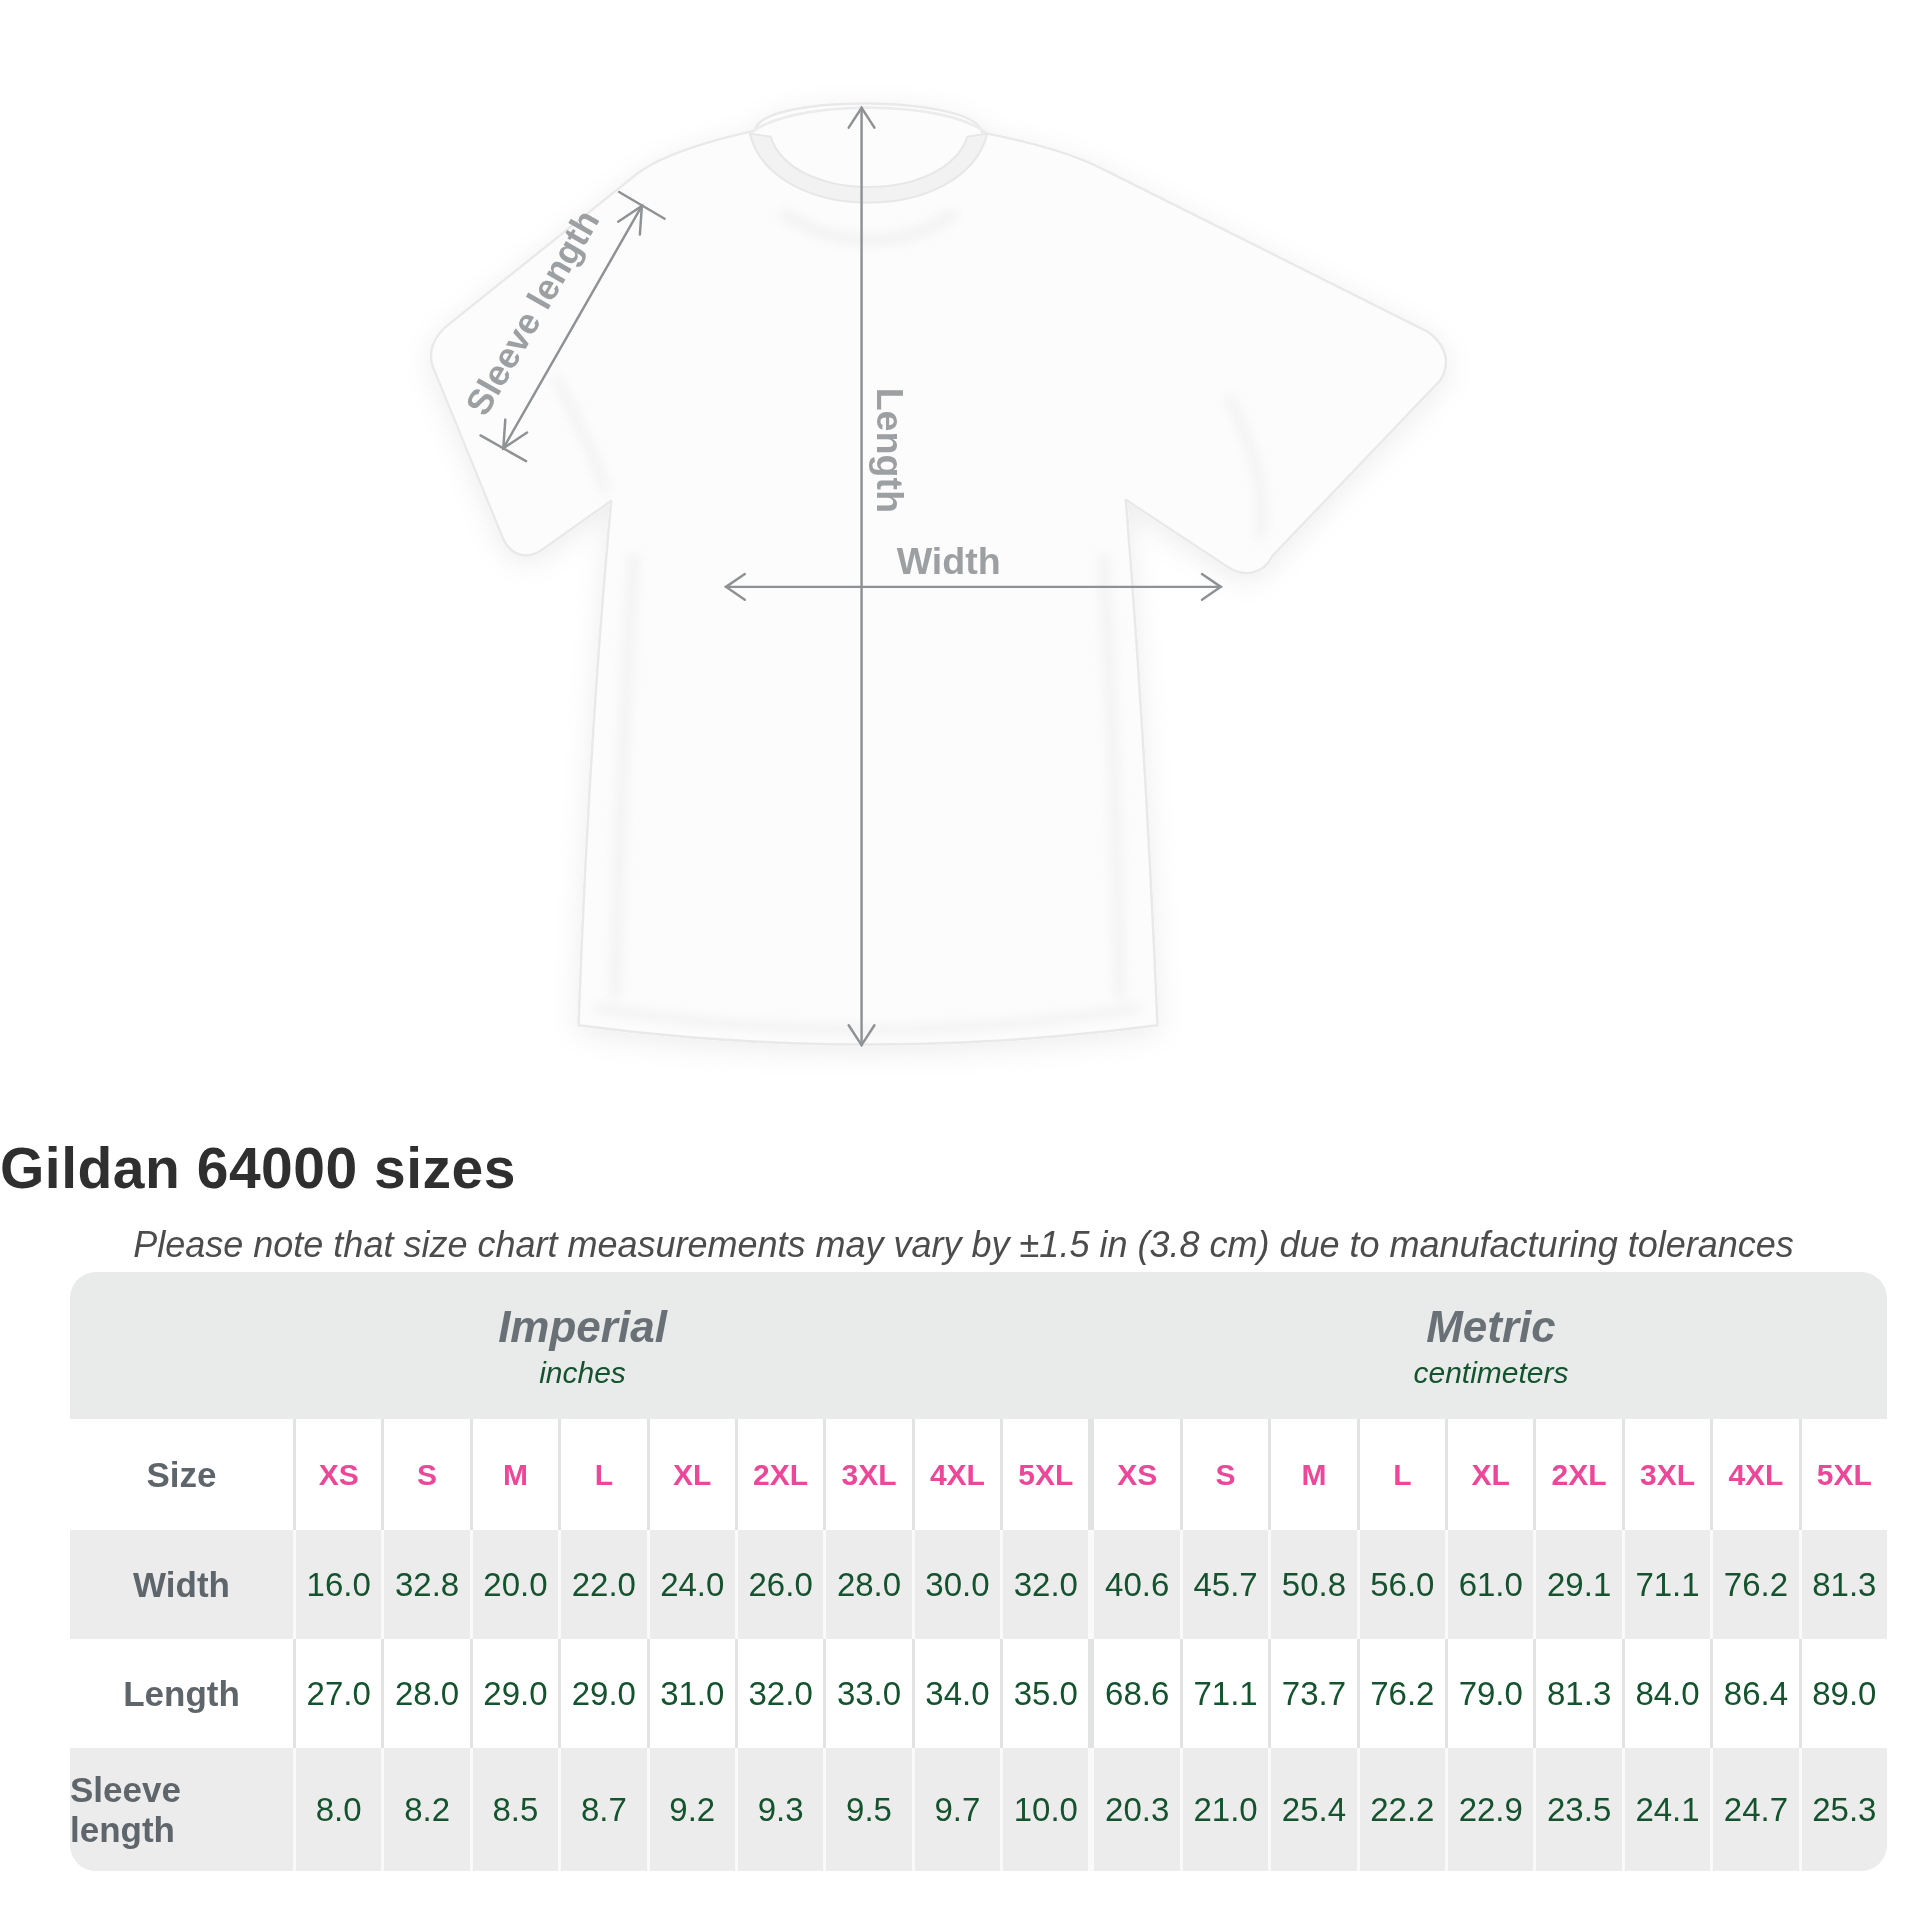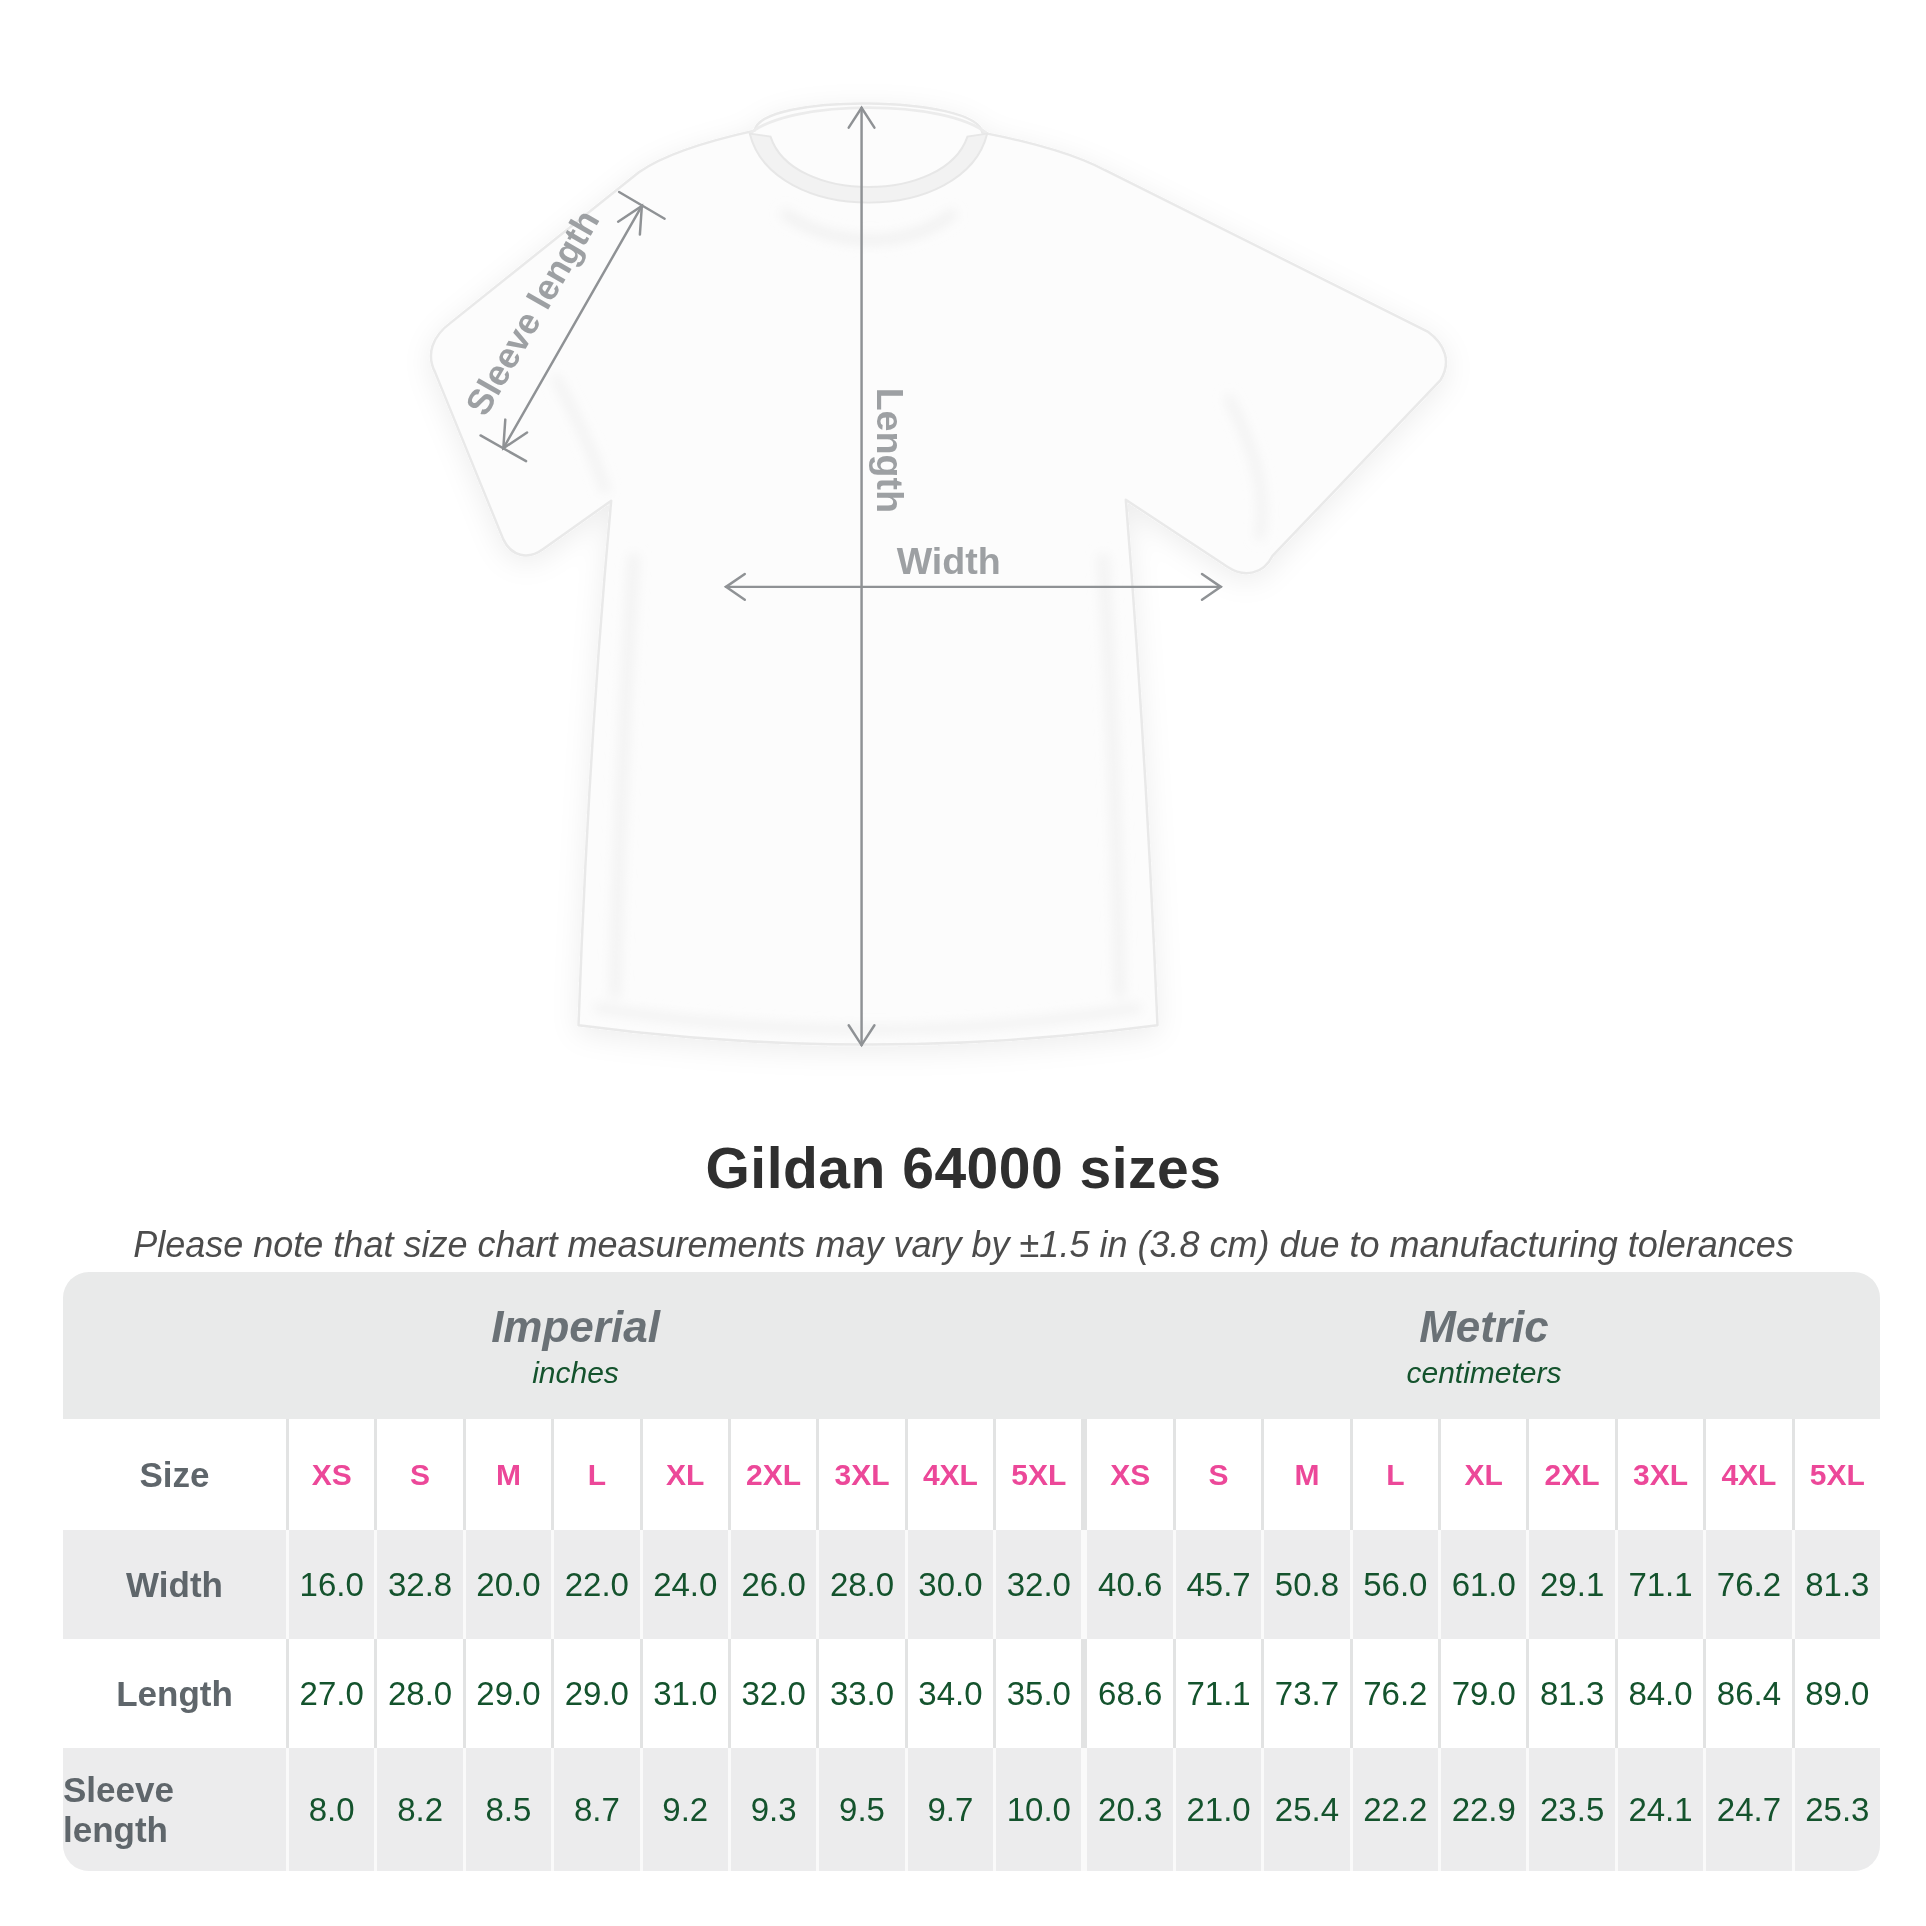--- a/index.html
+++ b/index.html
@@ -1,26 +1,26 @@
 <!DOCTYPE html>
 <html><head>
 <meta charset="utf-8">
 <style>
   html,body{margin:0;padding:0;background:#ffffff;}
   .page{position:relative;width:1927px;height:1927px;background:#ffffff;overflow:hidden;
         font-family:"Liberation Sans","DejaVu Sans",sans-serif;}
   .shirt-svg{position:absolute;left:0;top:0;}
   .dim-label{font-family:"Liberation Sans","DejaVu Sans",sans-serif;font-weight:bold;fill:#9da0a3;}
 
-  .page-title{position:absolute;left:0;top:1135px;width:100%;text-align:center;
+  .page-title{position:absolute;left:0;top:1135px;width:100%;text-align:left;
               font-size:57px;font-weight:bold;color:#2f2f2f;letter-spacing:0.5px;}
   .page-note{position:absolute;left:0;top:1224px;width:100%;text-align:center;
              font-size:36px;font-style:italic;color:#4c4c4c;}
 
-  .size-table{position:absolute;left:63px;top:1272px;width:1817px;border-radius:26px;overflow:hidden;}
+  .size-table{position:absolute;left:70px;top:1272px;width:1817px;border-radius:26px;overflow:hidden;}
   .unit-band{display:grid;grid-template-columns:1025px 792px;height:147px;background:#e9eaea;}
   .unit-group{display:flex;flex-direction:column;align-items:center;justify-content:center;gap:4px;}
   .unit-name{font-size:44px;font-weight:bold;font-style:italic;color:#6a7176;}
   .unit-sub{font-size:30px;font-style:italic;color:#14532d;}
 
   .t-row{display:grid;grid-template-columns:223px repeat(9,1fr) 0px repeat(9,1fr);
          column-gap:3px;height:109px;}
   .row-header{height:111px;}
   .row-white{background:#e2e3e3;}   
   .row-gray{background:#fafafa;}    

